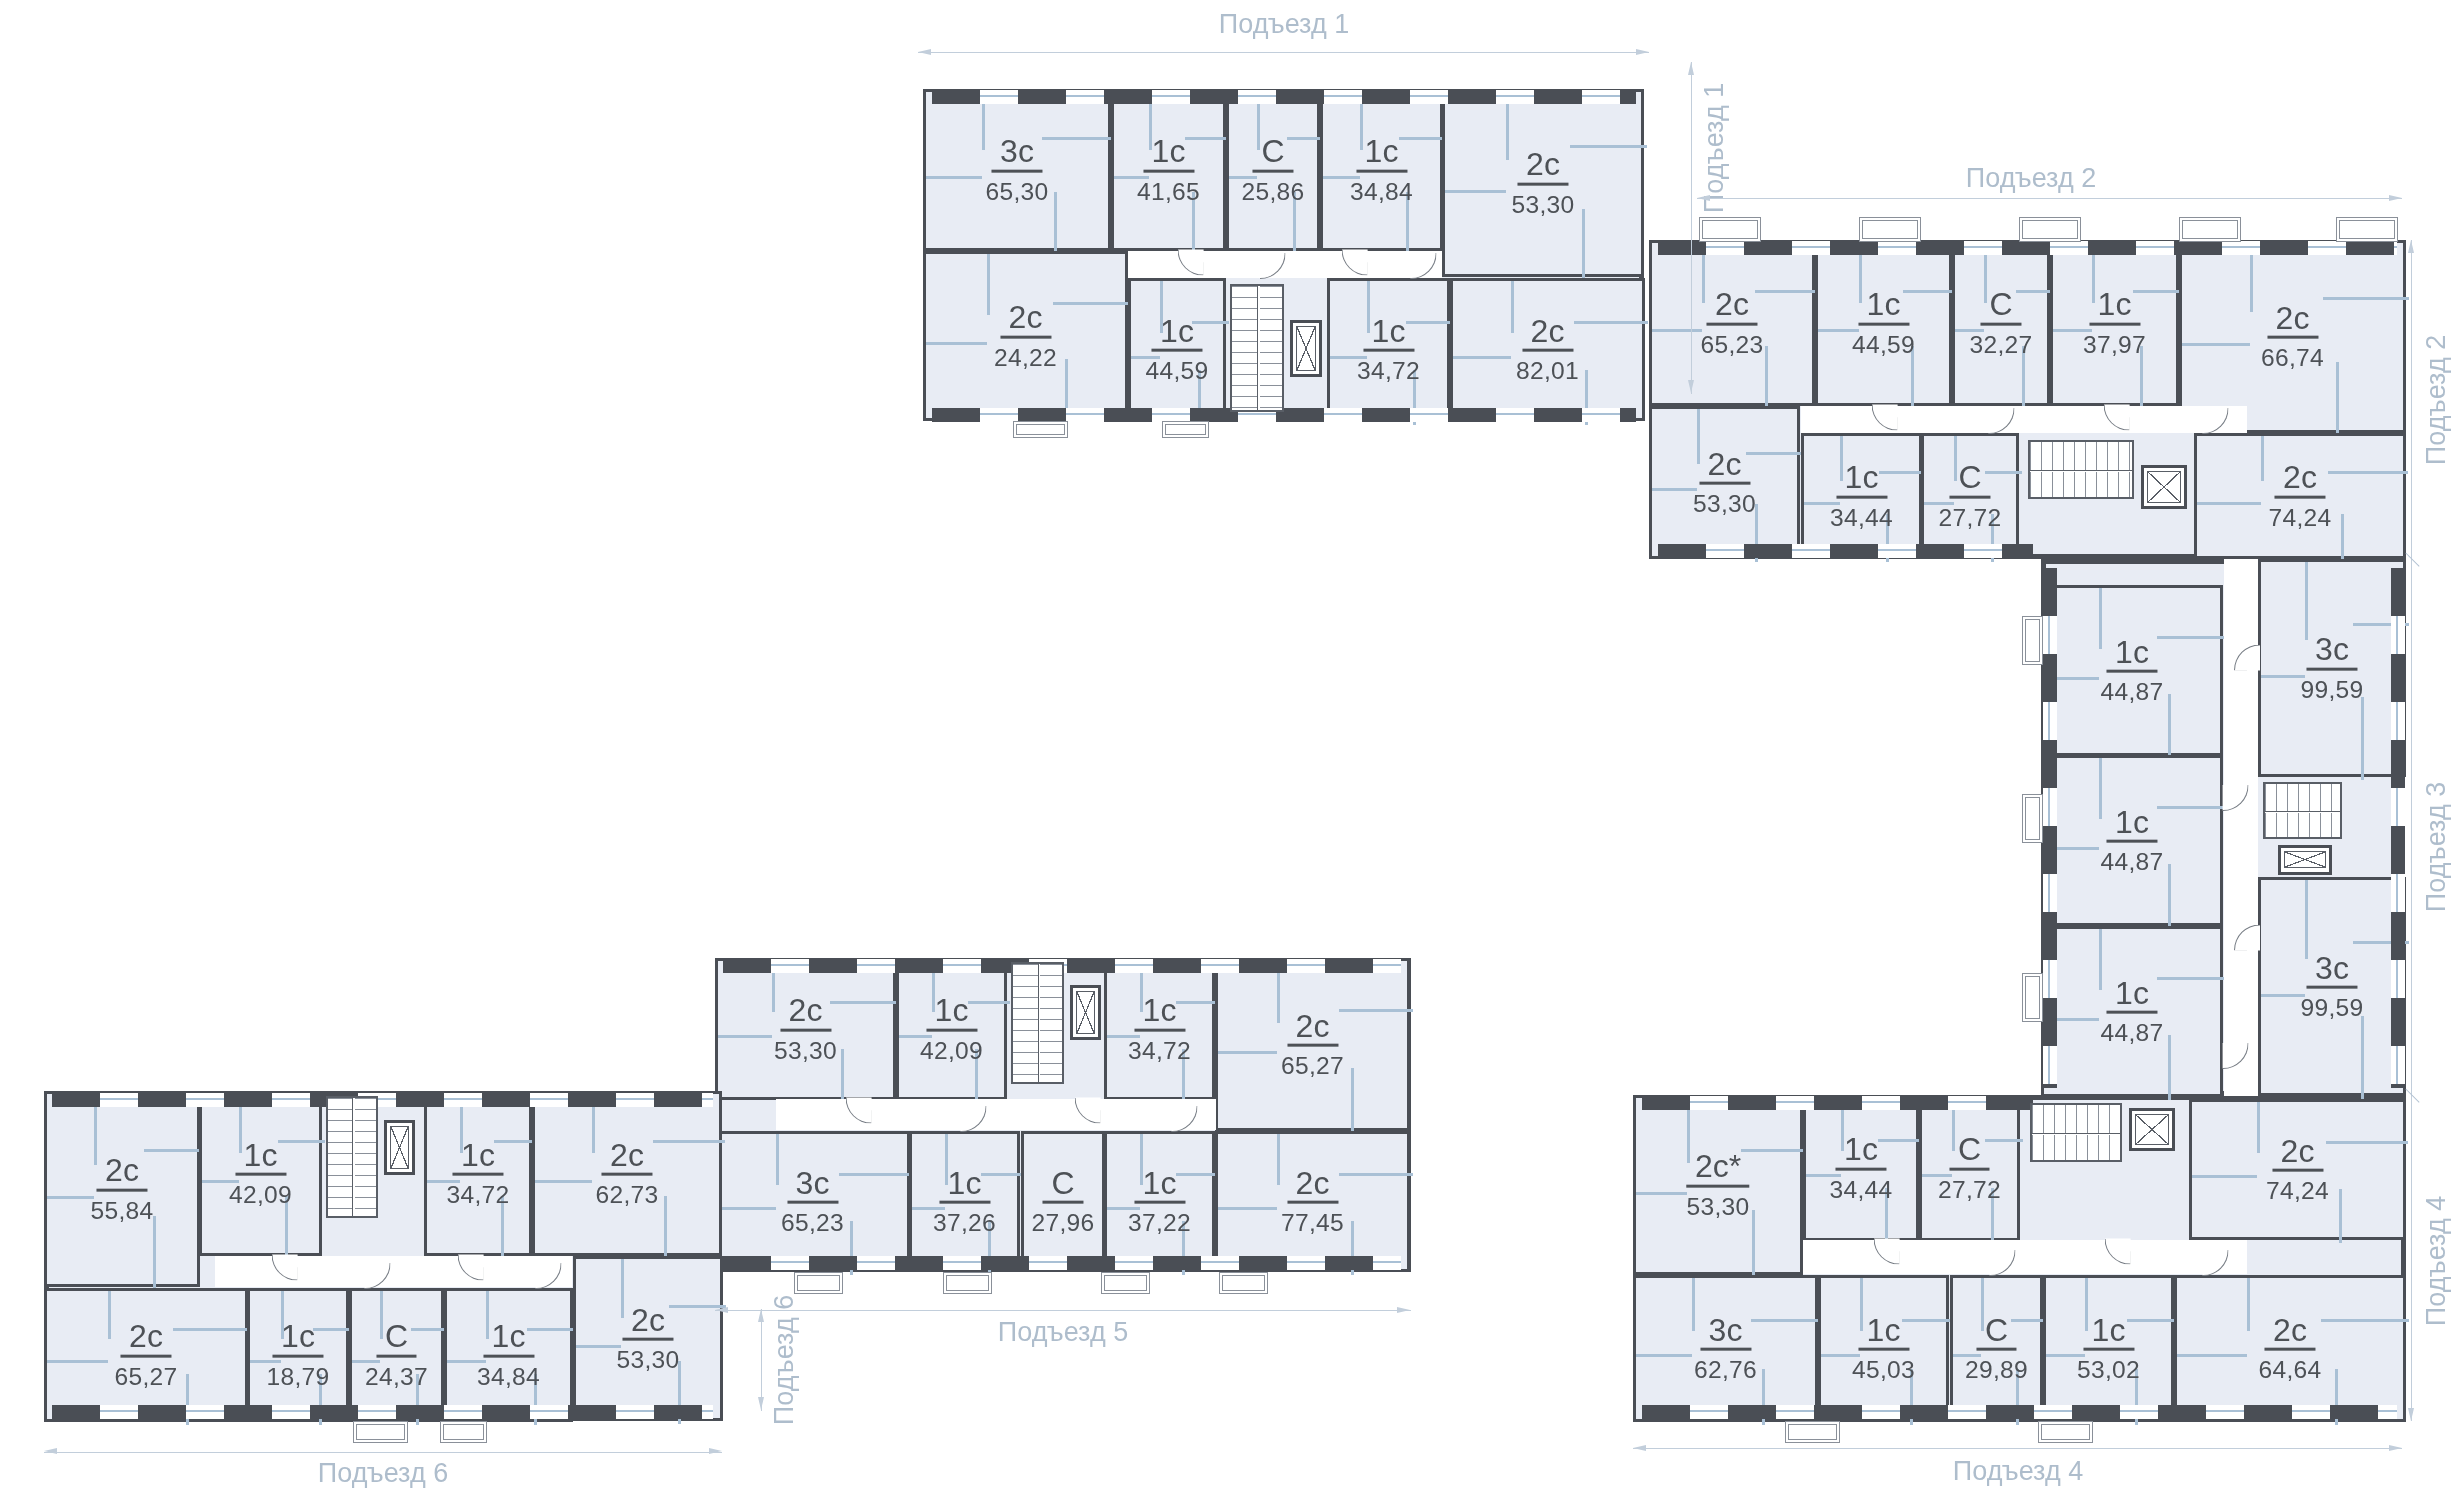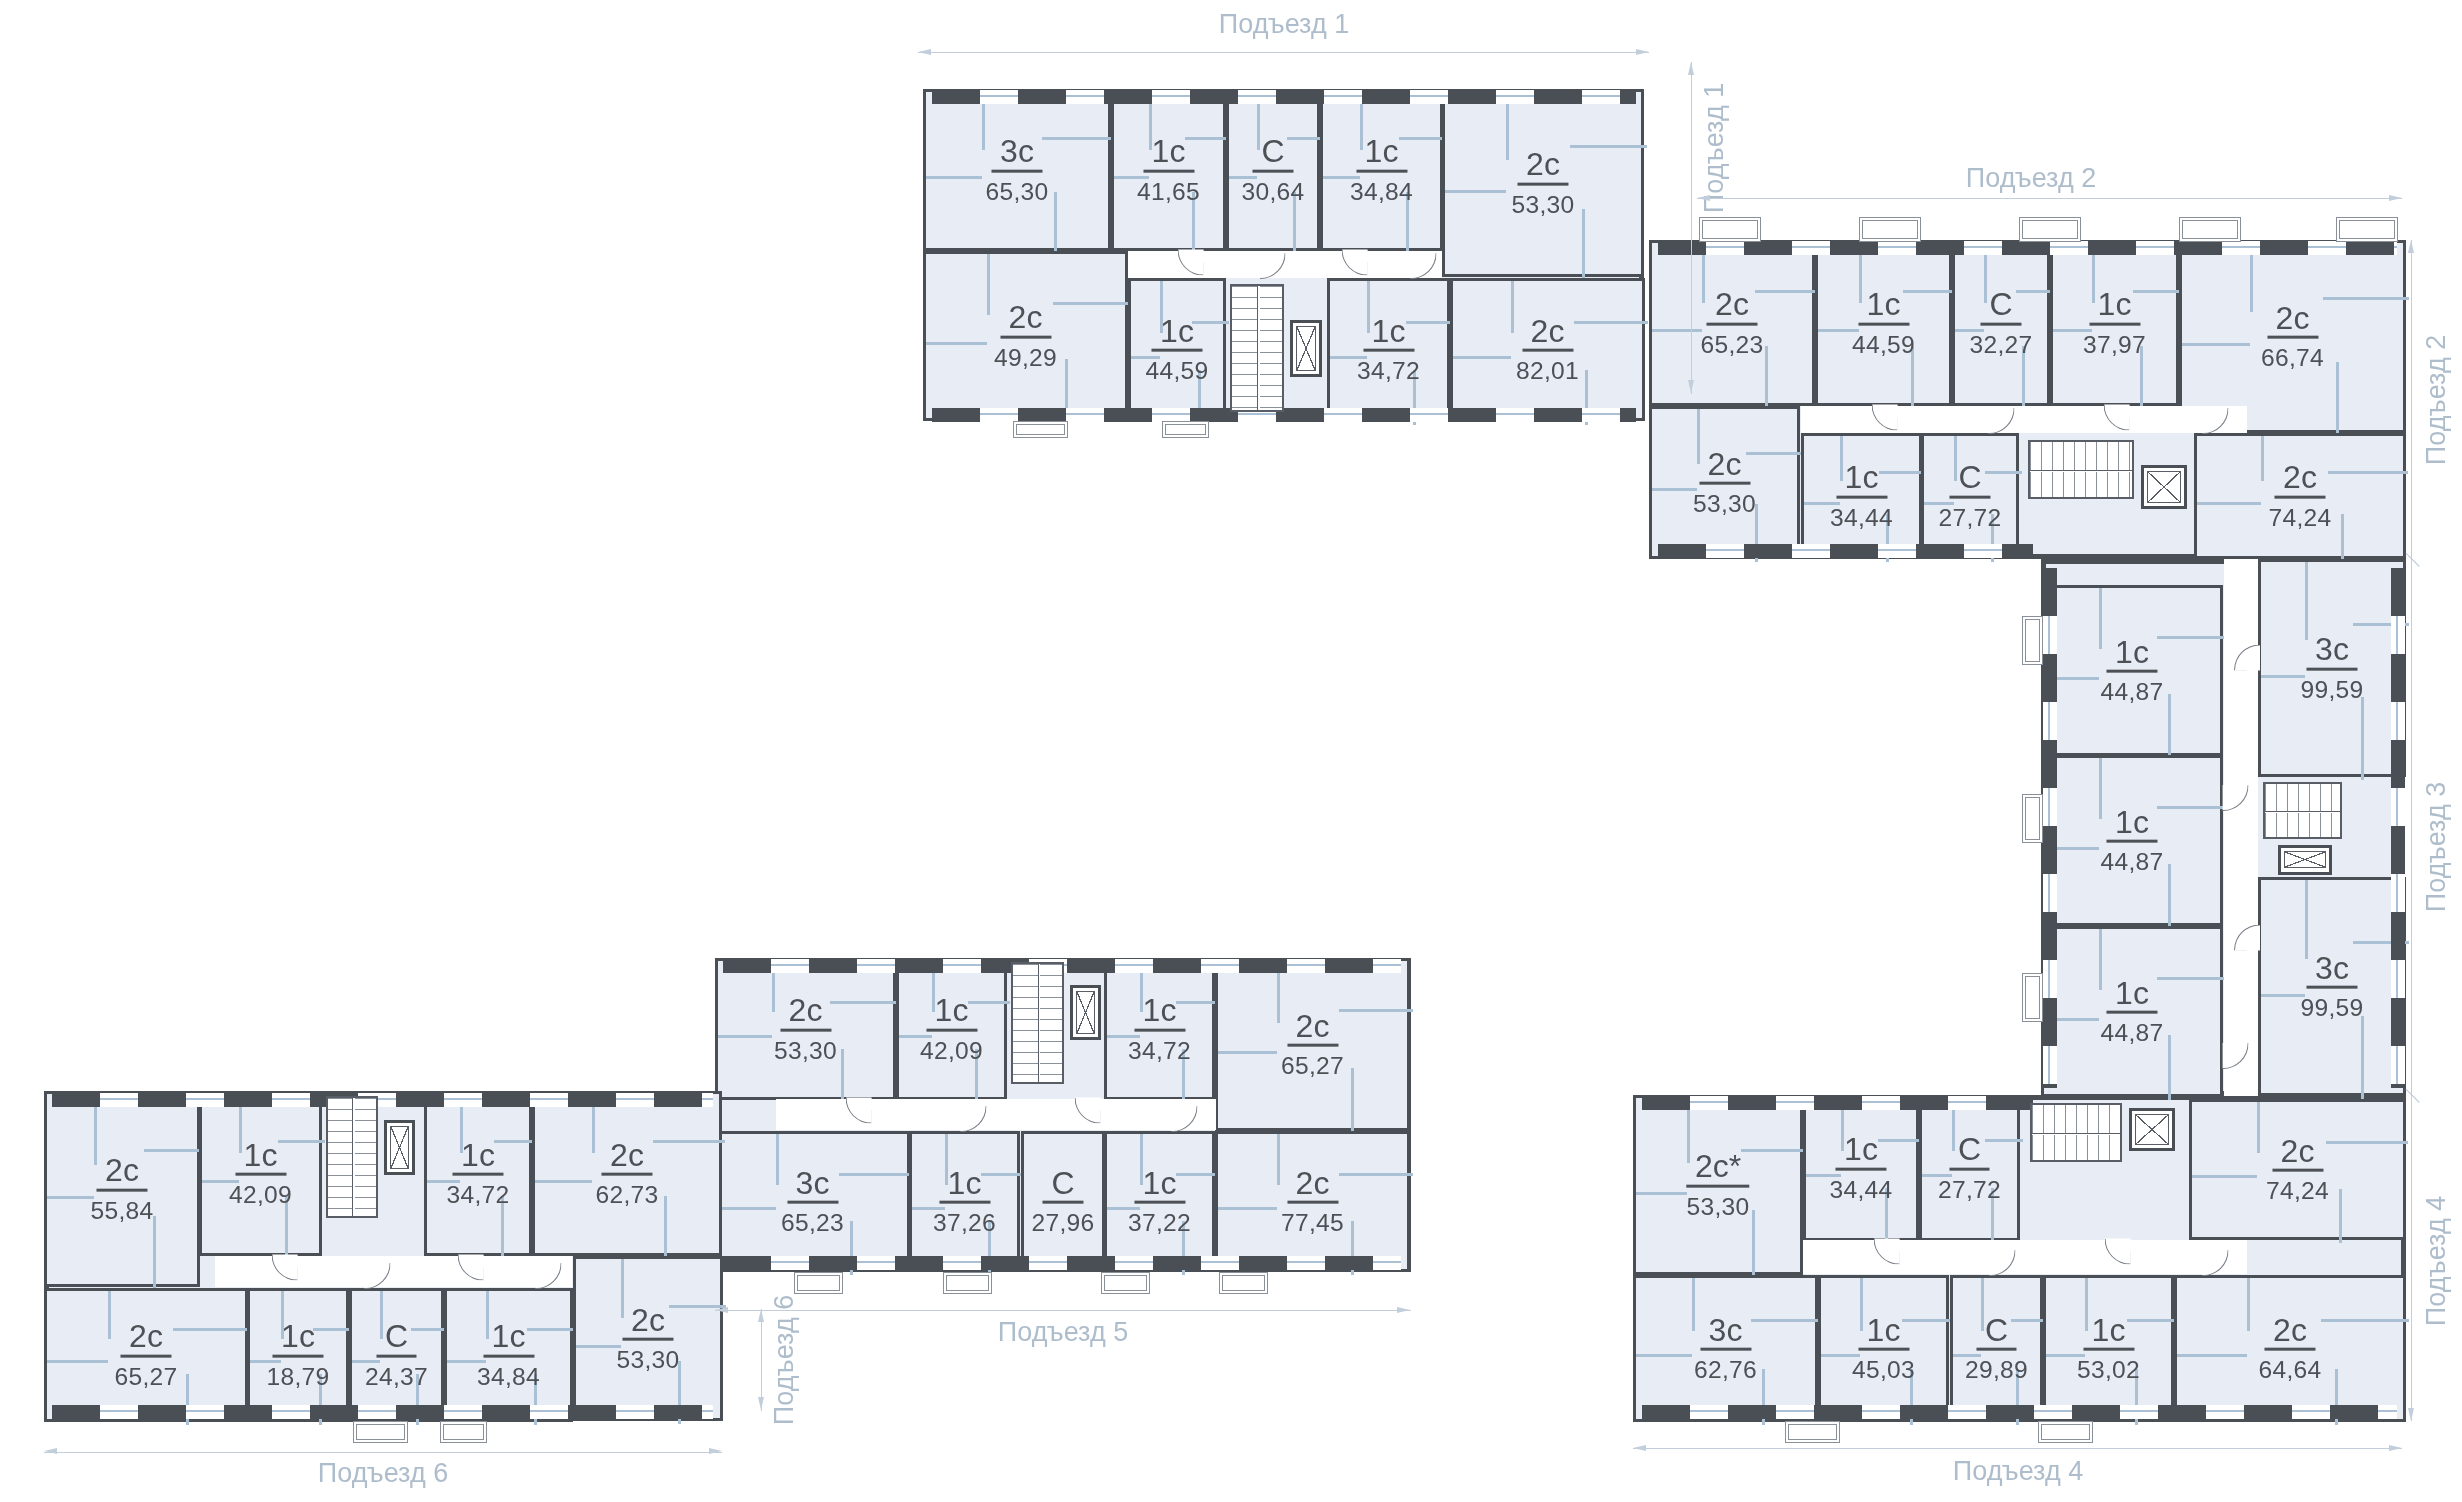--- a/index.html
+++ b/index.html
@@ -73,42 +73,42 @@
       <div class="part" style="left: 78px; top: 100px; width: 3.1px; height: 62px; position: absolute;"></div>
       <div class="part" style="left: 0px; top: 84px; width: 35px; height: 3.1px; position: absolute;"></div>
       <div class="part" style="left: 71px; top: 45px; width: 44px; height: 3.1px; position: absolute;"></div>
       <div class="lab"><div class="t">1с</div><div class="a">41,65</div></div>
     </div>
     <div class="apt" style="left: 1226px; top: 89px; width: 94px; height: 162px; position: absolute;">
       <div class="part" style="left: 28px; top: 0px; width: 3.1px; height: 58px; position: absolute;"></div>
       <div class="part" style="left: 64px; top: 100px; width: 3.1px; height: 62px; position: absolute;"></div>
       <div class="part" style="left: 0px; top: 84px; width: 28px; height: 3.1px; position: absolute;"></div>
       <div class="part" style="left: 58px; top: 45px; width: 36px; height: 3.1px; position: absolute;"></div>
-      <div class="lab"><div class="t">С</div><div class="a">30,64</div></div>
+      <div class="lab"><div class="t">С</div><div class="a">25,86</div></div>
     </div>
     <div class="apt" style="left: 1320px; top: 89px; width: 123px; height: 162px; position: absolute;">
       <div class="part" style="left: 37px; top: 0px; width: 3.1px; height: 58px; position: absolute;"></div>
       <div class="part" style="left: 83px; top: 100px; width: 3.1px; height: 62px; position: absolute;"></div>
       <div class="part" style="left: 0px; top: 84px; width: 37px; height: 3.1px; position: absolute;"></div>
       <div class="part" style="left: 76px; top: 45px; width: 47px; height: 3.1px; position: absolute;"></div>
       <div class="lab"><div class="t">1с</div><div class="a">34,84</div></div>
     </div>
     <div class="apt" style="left: 1442px; top: 89px; width: 202px; height: 188px; position: absolute;">
       <div class="part" style="left: 61px; top: 0px; width: 3.1px; height: 68px; position: absolute;"></div>
       <div class="part" style="left: 137px; top: 117px; width: 3.1px; height: 72px; position: absolute;"></div>
       <div class="part" style="left: 0px; top: 98px; width: 61px; height: 3.1px; position: absolute;"></div>
       <div class="part" style="left: 125px; top: 53px; width: 77px; height: 3.1px; position: absolute;"></div>
       <div class="lab"><div class="t">2с</div><div class="a">53,30</div></div>
     </div>
     <div class="apt" style="left: 923px; top: 251px; width: 205px; height: 170px; position: absolute;">
       <div class="part" style="left: 61px; top: 0px; width: 3.1px; height: 61px; position: absolute;"></div>
       <div class="part" style="left: 139px; top: 105px; width: 3.1px; height: 65px; position: absolute;"></div>
       <div class="part" style="left: 0px; top: 88px; width: 61px; height: 3.1px; position: absolute;"></div>
       <div class="part" style="left: 127px; top: 48px; width: 78px; height: 3.1px; position: absolute;"></div>
-      <div class="lab"><div class="t">2с</div><div class="a">49,29</div></div>
+      <div class="lab"><div class="t">2с</div><div class="a">24,22</div></div>
     </div>
     <div class="apt" style="left: 1128px; top: 278px; width: 98px; height: 143px; position: absolute;">
       <div class="part" style="left: 29px; top: 0px; width: 3.1px; height: 52px; position: absolute;"></div>
       <div class="part" style="left: 67px; top: 89px; width: 3.1px; height: 55px; position: absolute;"></div>
       <div class="part" style="left: 0px; top: 75px; width: 29px; height: 3.1px; position: absolute;"></div>
       <div class="part" style="left: 61px; top: 40px; width: 37px; height: 3.1px; position: absolute;"></div>
       <div class="lab"><div class="t">1с</div><div class="a">44,59</div></div>
     </div>
     <div class="apt" style="left: 1327px; top: 278px; width: 123px; height: 143px; position: absolute;">
       <div class="part" style="left: 37px; top: 0px; width: 3.1px; height: 52px; position: absolute;"></div>

